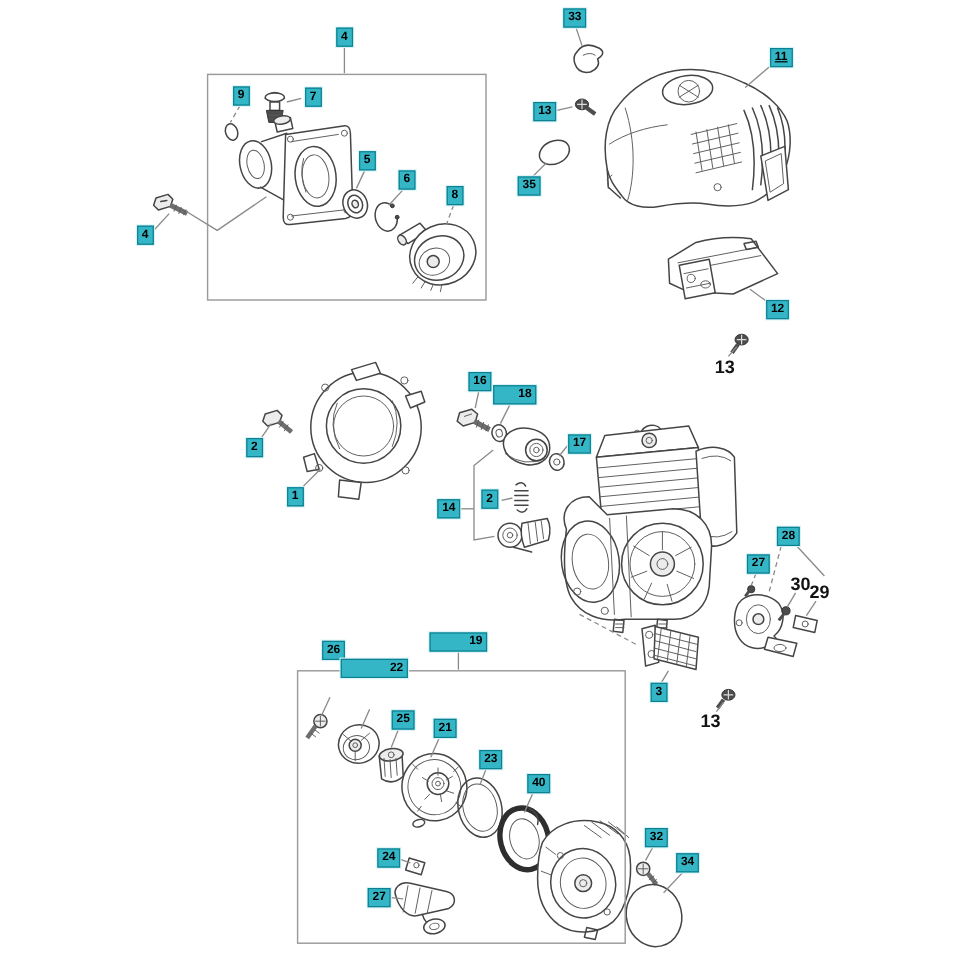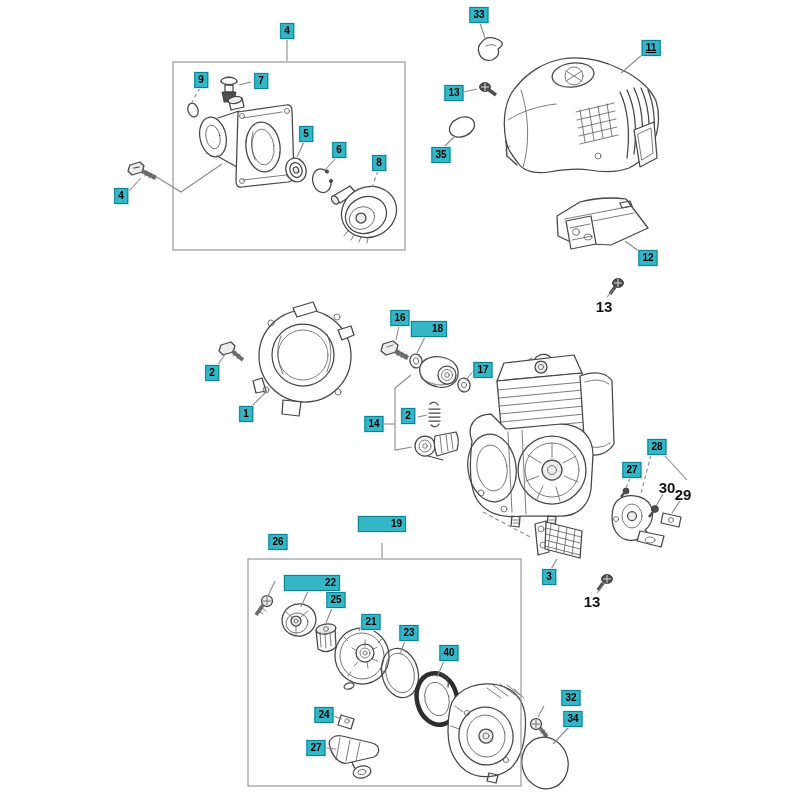--- a/index.html
+++ b/index.html
@@ -410,25 +410,25 @@
       <div class="callout boxed" style="left: 429px; top: 329px; padding-left: 20px;">18</div>
       <div class="callout boxed" style="left: 483px; top: 370px;">17</div>
       <div class="callout boxed" style="left: 374px; top: 424px;">14</div>
       <div class="callout boxed" style="left: 408px; top: 416px;">2</div>
       <div class="callout boxed" style="left: 657px; top: 447px;">28</div>
       <div class="callout boxed" style="left: 632px; top: 470px;">27</div>
       <div class="callout plain" style="left: 667px; top: 487px;">30</div>
       <div class="callout plain" style="left: 683px; top: 494px;">29</div>
       <div class="callout boxed" style="left: 549px; top: 577px;">3</div>
       <div class="callout plain" style="left: 592px; top: 601px;">13</div>
-      <div class="callout boxed" style="left: 382px; top: 524px; padding-left: 32px;">19</div>
+      <div class="callout boxed" style="left: 382px; top: 535px; padding-left: 32px;">19</div>
       <div class="callout boxed" style="left: 278px; top: 542px;">26</div>
-      <div class="callout boxed" style="left: 312px; top: 583px; padding-left: 40px;">22</div>
+      <div class="callout boxed" style="left: 312px; top: 557px; padding-left: 40px;">22</div>
       <div class="callout boxed" style="left: 336px; top: 600px;">25</div>
-      <div class="callout boxed" style="left: 371px; top: 622px;">21</div>
+      <div class="callout boxed" style="left: 371px; top: 607px;">21</div>
       <div class="callout boxed" style="left: 409px; top: 633px;">23</div>
       <div class="callout boxed" style="left: 449px; top: 653px;">40</div>
       <div class="callout boxed" style="left: 324px; top: 715px;">24</div>
       <div class="callout boxed" style="left: 316px; top: 748px;">27</div>
-      <div class="callout boxed" style="left: 547px; top: 698px; margin-left: 24px;">32</div>
+      <div class="callout boxed" style="left: 547px; top: 698px;">32</div>
       <div class="callout boxed" style="left: 573px; top: 719px;">34</div>
     </div>
 </div>
 
 </body></html>

